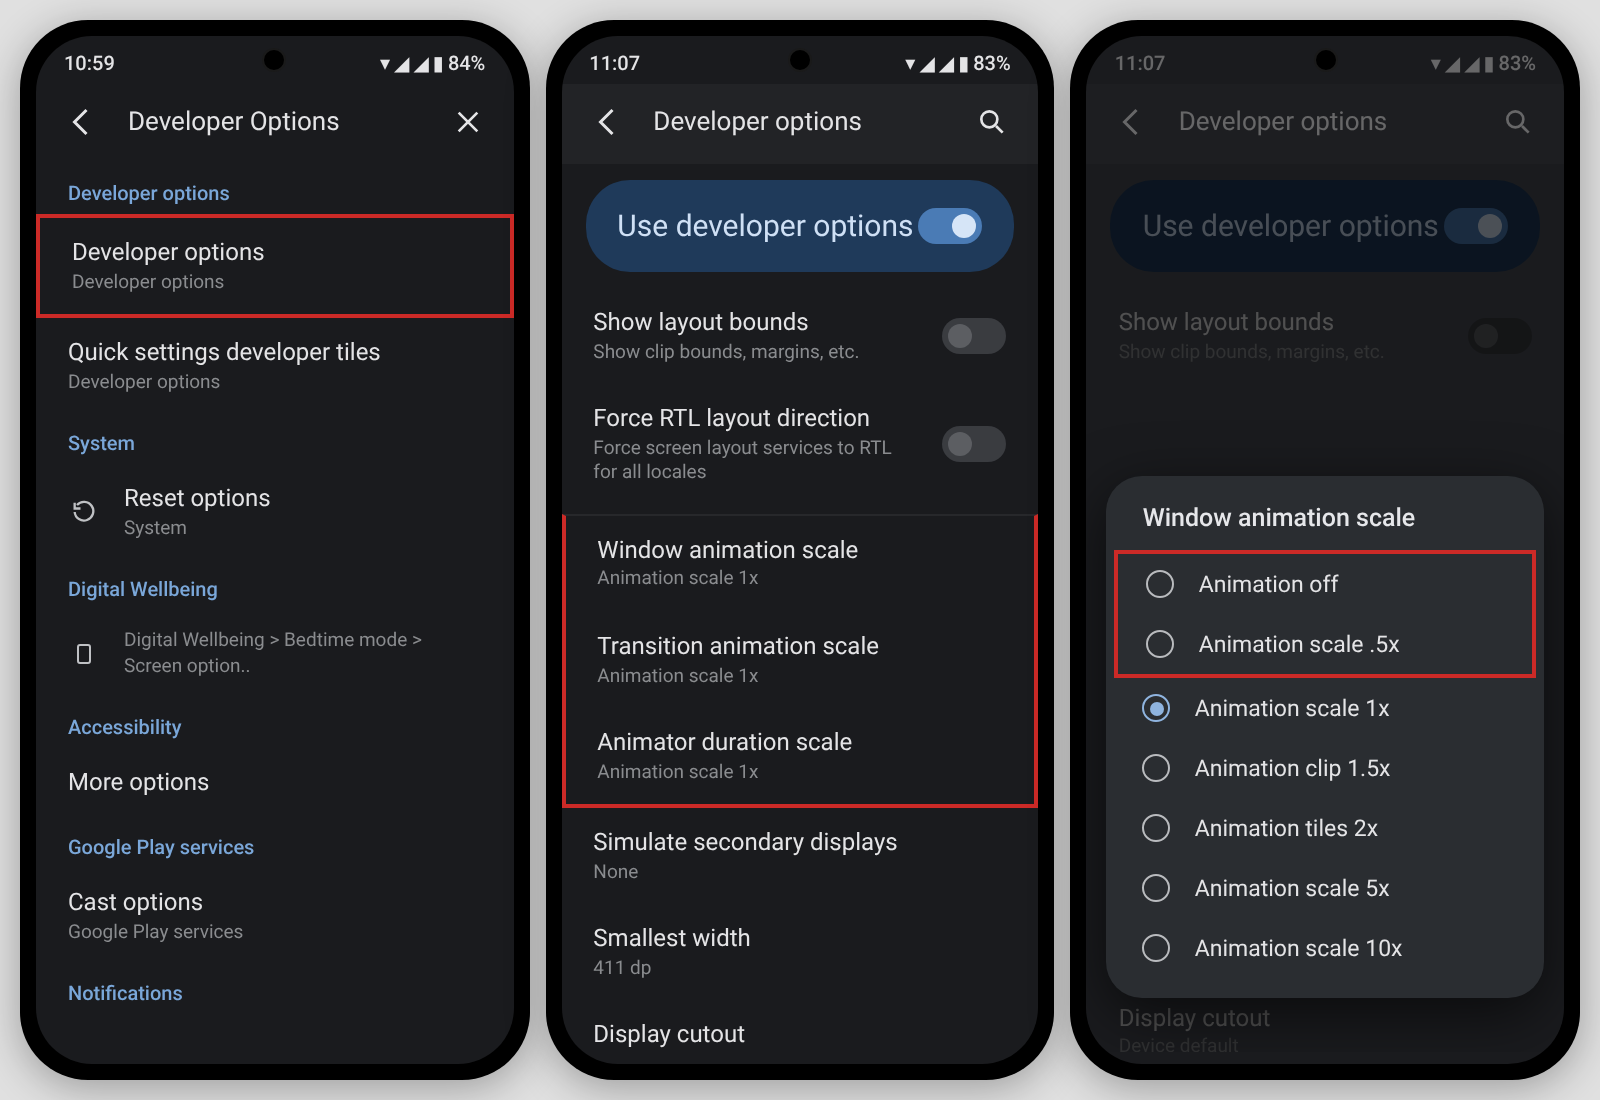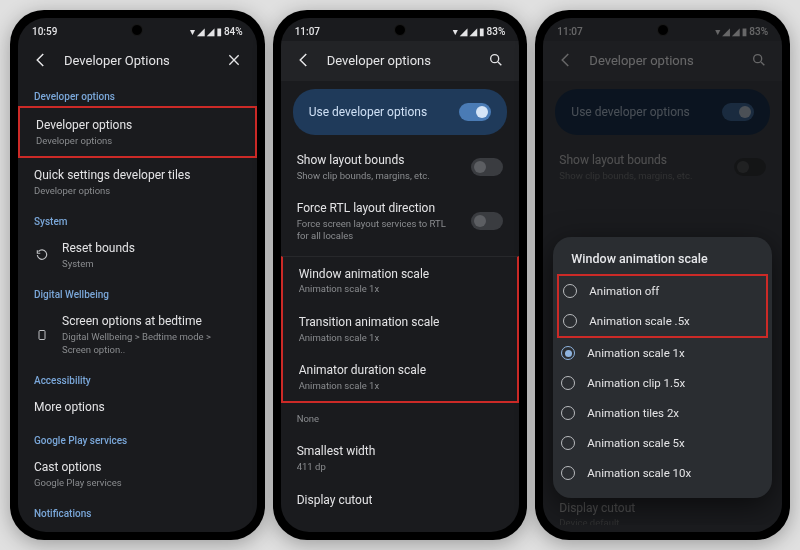--- a/index.html
+++ b/index.html
@@ -62,42 +62,42 @@
   .row-sub { font-size: 9.5px; color:#8a8c8f; line-height:1.3; margin-top:1px; }
   .row-icon { width:16px; height:16px; flex-shrink:0; display:flex; align-items:center; justify-content:center; color:#bfc1c4; }
   .highlight-red { border: 2px solid #cc2a27; }
   .toggle-pill {
     background: #1f3a5a;
     border-radius: 22px;
     margin: 8px 12px;
     padding: 14px 16px;
     display:flex; align-items:center; justify-content:space-between;
     color:#cfe0f5;
-    font-size: 12px;
+    font-size: 15px;
   }
   .switch {
     width: 32px; height: 18px; border-radius: 10px;
     background: #3a3c40; position: relative; flex-shrink:0;
   }
   .switch::after {
     content:""; position:absolute; top:3px; left:3px;
     width:12px; height:12px; border-radius:50%; background:#5c5e62;
   }
   .switch.on { background:#4a7bb5; }
   .switch.on::after { left:auto; right:3px; background:#d6e5f7; }
   .divider-group { border-top: 1px solid rgba(255,255,255,0.06); margin-top:4px; }
   
   .dialog {
     position:absolute; left:10px; right:10px; top:156px;
     background:#2a2d31; border-radius:18px;
     padding: 14px 4px 10px; z-index:5;
     box-shadow: 0 8px 30px rgba(0,0,0,.6);
   }
   .dialog-title { font-size:12.5px; font-weight:500; padding: 0 14px 8px; color:#e6e7ea; }
-  .radio-row { display:flex; align-items:flex-end; gap:12px; padding: 8px 4px; }
+  .radio-row { display:flex; align-items:flex-end; gap:12px; padding: 8px 14px; }
   .radio {
     width:14px; height:14px; border-radius:50%;
     border:1.5px solid #b9bbbe; flex-shrink:0; position:relative;
   }
   .radio.selected { border-color:#8fb4df; }
   .radio.selected::after {
     content:""; position:absolute; inset:2.5px;
     background:#8fb4df; border-radius:50%;
   }
   .radio-label { font-size:11.5px; color:#e4e4e6; }
@@ -151,34 +151,33 @@
       </div>
 
       <div class="section-label">System</div>
       <div class="row">
         <span class="row-icon">
           <svg viewBox="0 0 24 24" width="14" height="14" stroke="#bfc1c4" stroke-width="2" fill="none">
               <path d="M4 12 A8 8 0 1 0 6 6 M4 4 L4 9 L9 9"></path>
             </svg>
         </span>
         <div class="row-text">
-          <div class="row-title">Reset bounds</div>
+          <div class="row-title">Reset options</div>
           <div class="row-sub">System</div>
         </div>
       </div>
 
       <div class="section-label">Digital Wellbeing</div>
       <div class="row">
         <span class="row-icon">
           <svg viewBox="0 0 24 24" width="12" height="14" stroke="#bfc1c4" stroke-width="2" fill="none">
               <rect x="6" y="3" width="12" height="18" rx="2"></rect>
             </svg>
         </span>
         <div class="row-text">
-          <div class="row-title">Screen options at bedtime</div>
           <div class="row-sub">Digital Wellbeing &gt; Bedtime mode &gt; Screen option..</div>
         </div>
       </div>
 
       <div class="section-label">Accessibility</div>
       <div class="row">
         <div class="row-text">
           <div class="row-title">More options</div>
         </div>
       </div>
@@ -261,20 +260,21 @@
         <div class="row">
           <div class="row-text">
             <div class="row-title">Animator duration scale</div>
             <div class="row-sub">Animation scale 1x</div>
           </div>
         </div>
       </div>
 
       <div class="row">
         <div class="row-text">
+          <div class="row-title">Simulate secondary displays</div>
           <div class="row-sub">None</div>
         </div>
       </div>
       <div class="row">
         <div class="row-text">
           <div class="row-title">Smallest width</div>
           <div class="row-sub">411 dp</div>
         </div>
       </div>
       <div class="row">

